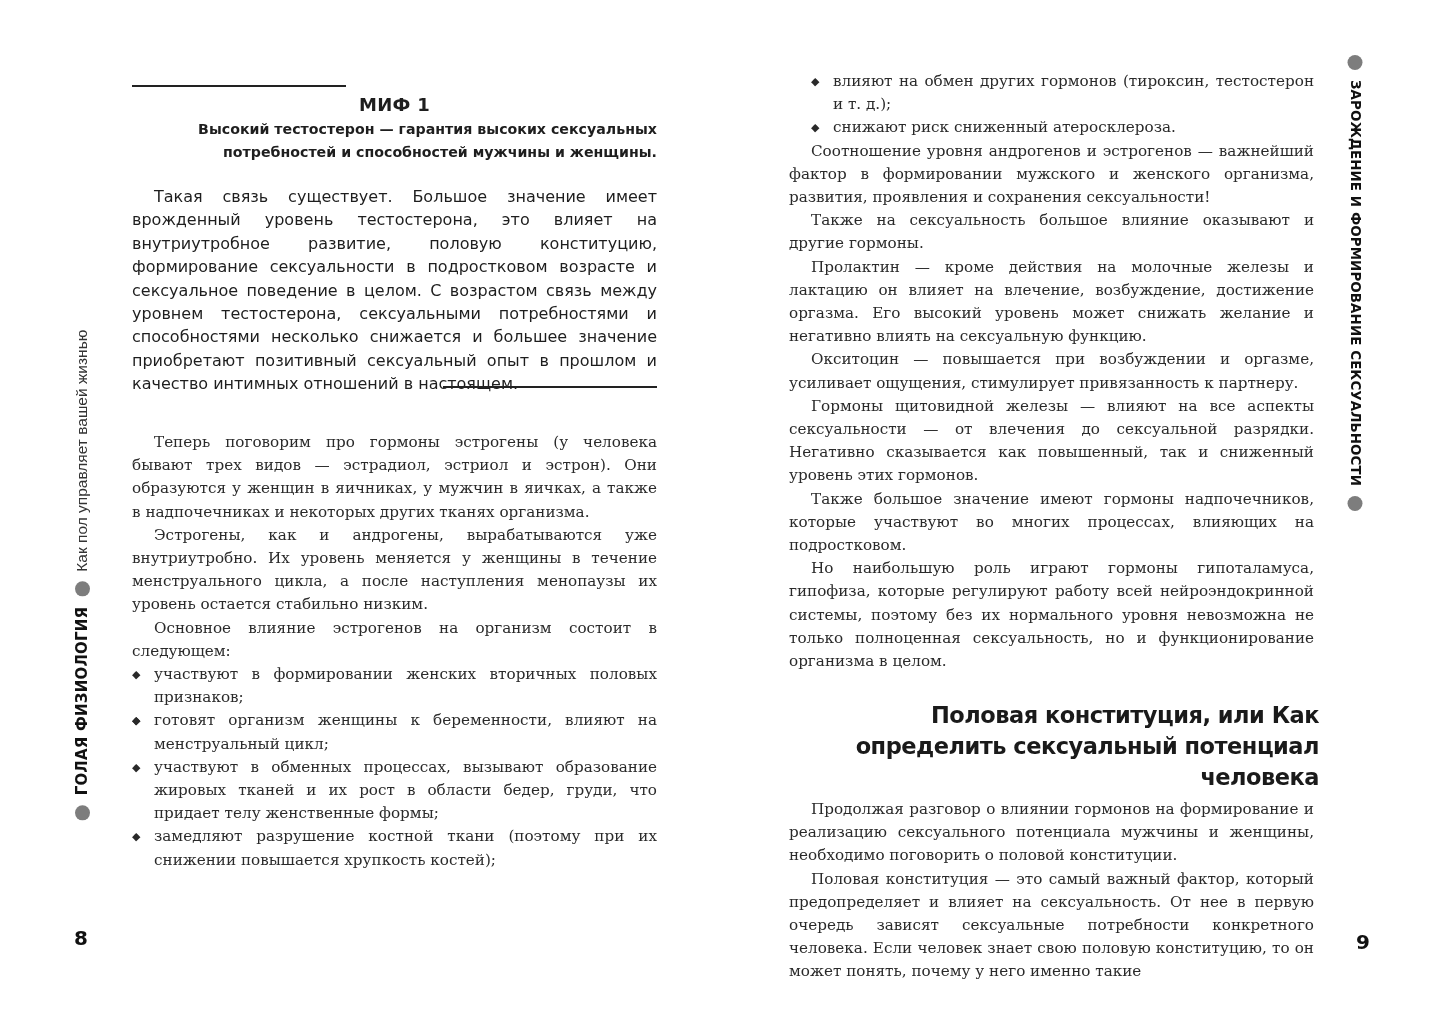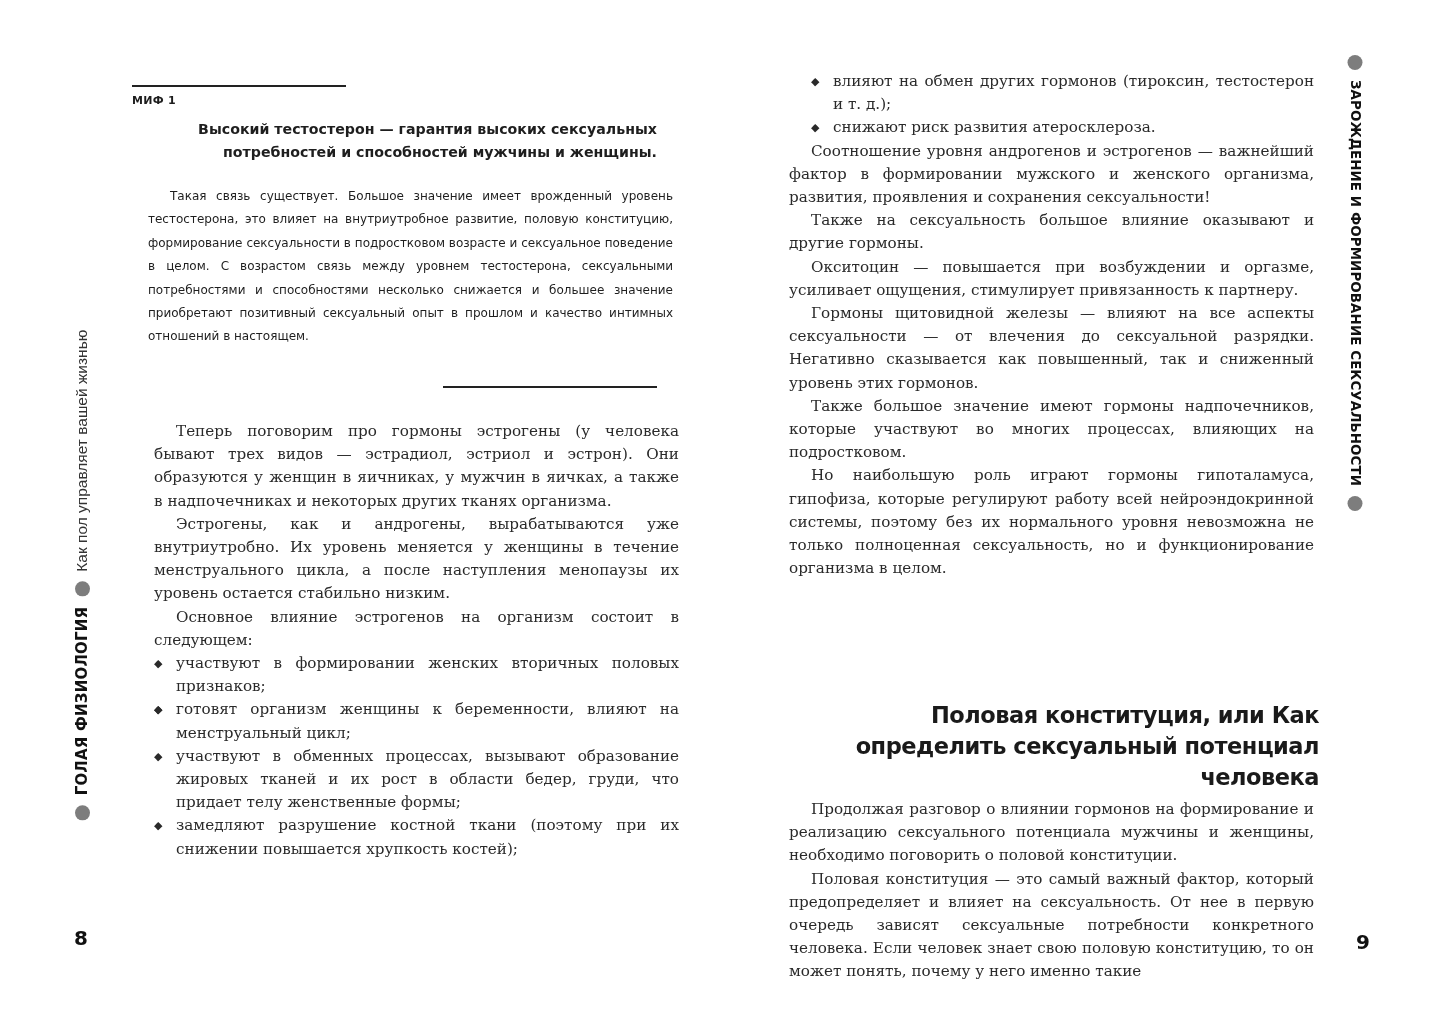--- a/index.html
+++ b/index.html
@@ -3,35 +3,35 @@
 <meta charset="utf-8">
 <style>
   html, body { margin: 0; padding: 0; background: #ffffff; }
   body { width: 1445px; height: 1033px; position: relative; overflow: hidden; color: #1e1e1e; }
   .page { position: absolute; top: 0; height: 1033px; }
   .page-left { left: 0; width: 722px; }
   .page-right { left: 722px; width: 723px; }
 
   
   .rule { position: absolute; height: 2px; background: #222; }
-  .myth-title { position: absolute; left: 132px; width: 525px; top: 94px; 
-    font-family: "DejaVu Sans", sans-serif; font-weight: bold; font-size: 11px; letter-spacing: 0.3px; }
+  .myth-title { position: absolute; left: 132px; width: 525px; top: 94px; text-align: center;
+    font-family: "DejaVu Sans", sans-serif; font-weight: bold; font-size: 18px; letter-spacing: 0.3px; }
   .myth-sub { position: absolute; left: 132px; width: 525px; top: 118px; text-align: right;
     font-family: "DejaVu Sans", sans-serif; font-weight: bold; font-size: 14.2px; line-height: 23px; }
   .myth-body { position: absolute; left: 132px; width: 525px; top: 185px;
-    font-family: "DejaVu Sans", sans-serif; font-size: 12px; line-height: 23.4px; text-align: justify; margin-left: 16px; }
+    font-family: "DejaVu Sans", sans-serif; font-size: 16px; line-height: 23.4px; text-align: justify; }
   .myth-body p { margin: 0; text-indent: 22px; }
 
   .col { position: absolute; font-family: "DejaVu Serif", "Liberation Serif", serif;
     font-size: 15.2px; line-height: 23.2px; text-align: justify; color: #2a2a2a; }
   .col p { margin: 0; text-indent: 22px; }
   .col ul { list-style: none; margin: 0; padding: 0; }
   .col li { position: relative; padding-left: 22px; margin-left: 0; }
   .col li .bullet { position: absolute; left: 0; top: 0; font-size: 11px; line-height: 23.2px; }
-  .col-left { left: 132px; width: 525px; top: 420px; margin-left: 22px; }
+  .col-left { left: 132px; width: 525px; top: 431px; }
   .col-right { left: 789px; width: 525px; top: 70px; }
 
   .section-heading { position: absolute; left: 789px; width: 530px; top: 700px;
     font-family: "DejaVu Sans", sans-serif; font-weight: bold; font-size: 22.5px; line-height: 31px;
     color: #1a1a1a; letter-spacing: -0.5px; text-align: right; }
   .col-right2 { left: 789px; width: 525px; top: 798px; }
 
   
   .side-left { position: absolute; left: 62px; top: 330px; width: 40px; height: 490px; }
   .side-left .rot { position: absolute; left: 50%; top: 50%; transform: translate(-50%,-50%) rotate(-90deg);
@@ -85,24 +85,25 @@
   </div>
 
   <div class="page-num" style="left:74px; top:926px;">8</div>
 </div>
 
 <div class="page page-right" style="left:0; width:1445px;">
 
   <div class="col col-right">
     <ul>
       <li style="padding-left:22px; margin-left:22px;"><span class="bullet">◆</span><span>влияют на обмен других гормонов (тироксин, тестостерон и т. д.);</span></li>
-      <li style="padding-left:22px; margin-left:22px;"><span class="bullet">◆</span><span>снижают риск развития атеросклероза.</span></li>
+      <li style="padding-left:22px; margin-left:22px;"><span class="bullet">◆</span><span>снижают риск сниженный атеросклероза.</span></li>
     </ul>
     <p>Соотношение уровня андрогенов и эстрогенов — важнейший фактор в формировании мужского и женского организма, развития, проявления и сохранения сексуальности!</p>
     <p>Также на сексуальность большое влияние оказывают и другие гормоны.</p>
+    <p>Пролактин — кроме действия на молочные железы и лактацию он влияет на влечение, возбуждение, достижение оргазма. Его высокий уровень может снижать желание и негативно влиять на сексуальную функцию.</p>
     <p>Окситоцин — повышается при возбуждении и оргазме, усиливает ощущения, стимулирует привязанность к партнеру.</p>
     <p>Гормоны щитовидной железы — влияют на все аспекты сексуальности — от влечения до сексуальной разрядки. Негативно сказывается как повышенный, так и сниженный уровень этих гормонов.</p>
     <p>Также большое значение имеют гормоны надпочечников, которые участвуют во многих процессах, влияющих на подростковом.</p>
     <p>Но наибольшую роль играют гормоны гипоталамуса, гипофиза, которые регулируют работу всей нейроэндокринной системы, поэтому без их нормального уровня невозможна не только полноценная сексуальность, но и функционирование организма в целом.</p>
   </div>
 
   <div class="section-heading">Половая конституция, или Как определить сексуальный потенциал человека</div>
 
   <div class="col col-right2">
     <p>Продолжая разговор о влиянии гормонов на формирование и реализацию сексуального потенциала мужчины и женщины, необходимо поговорить о половой конституции.</p>

